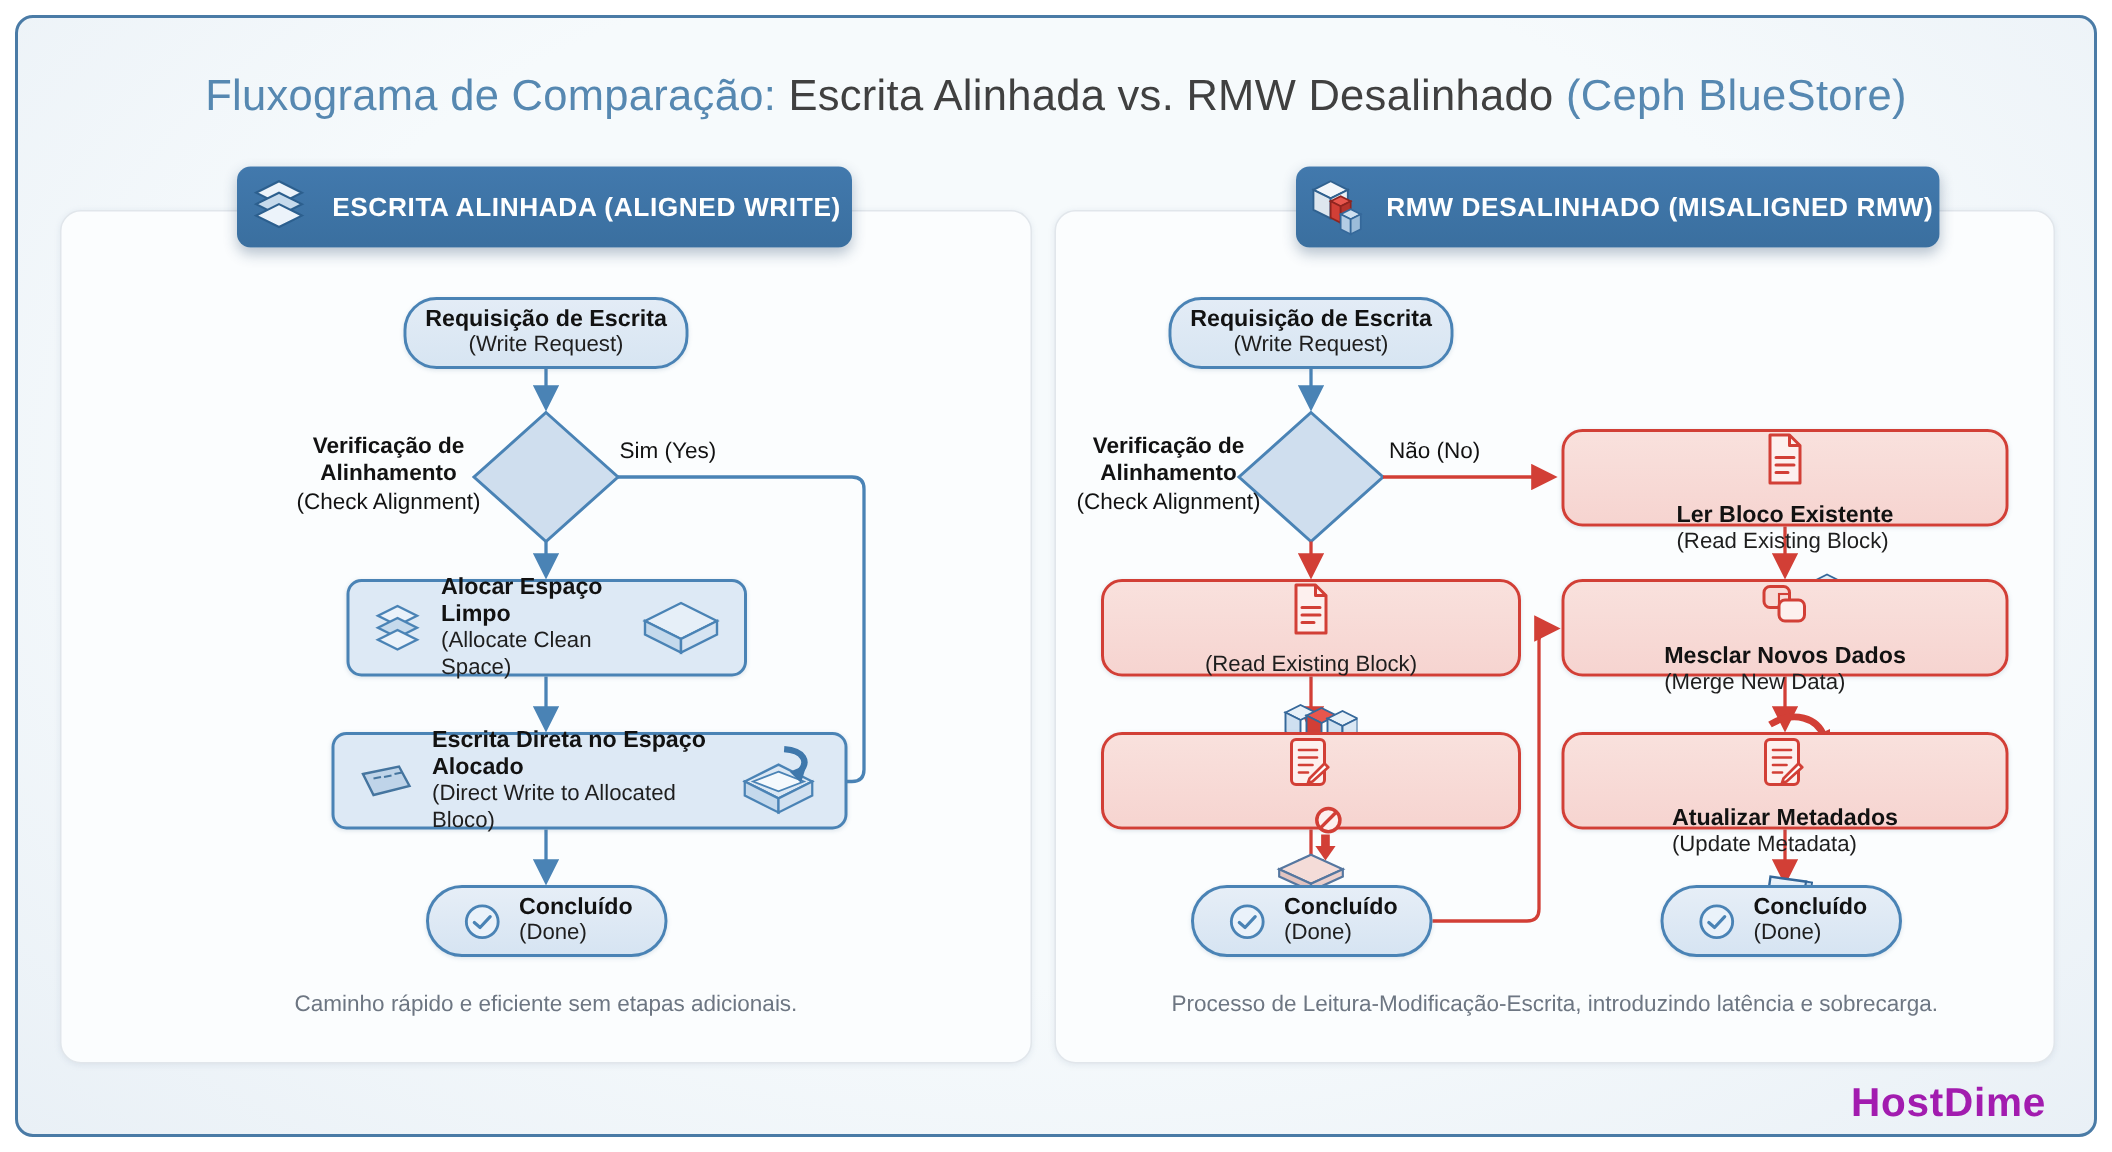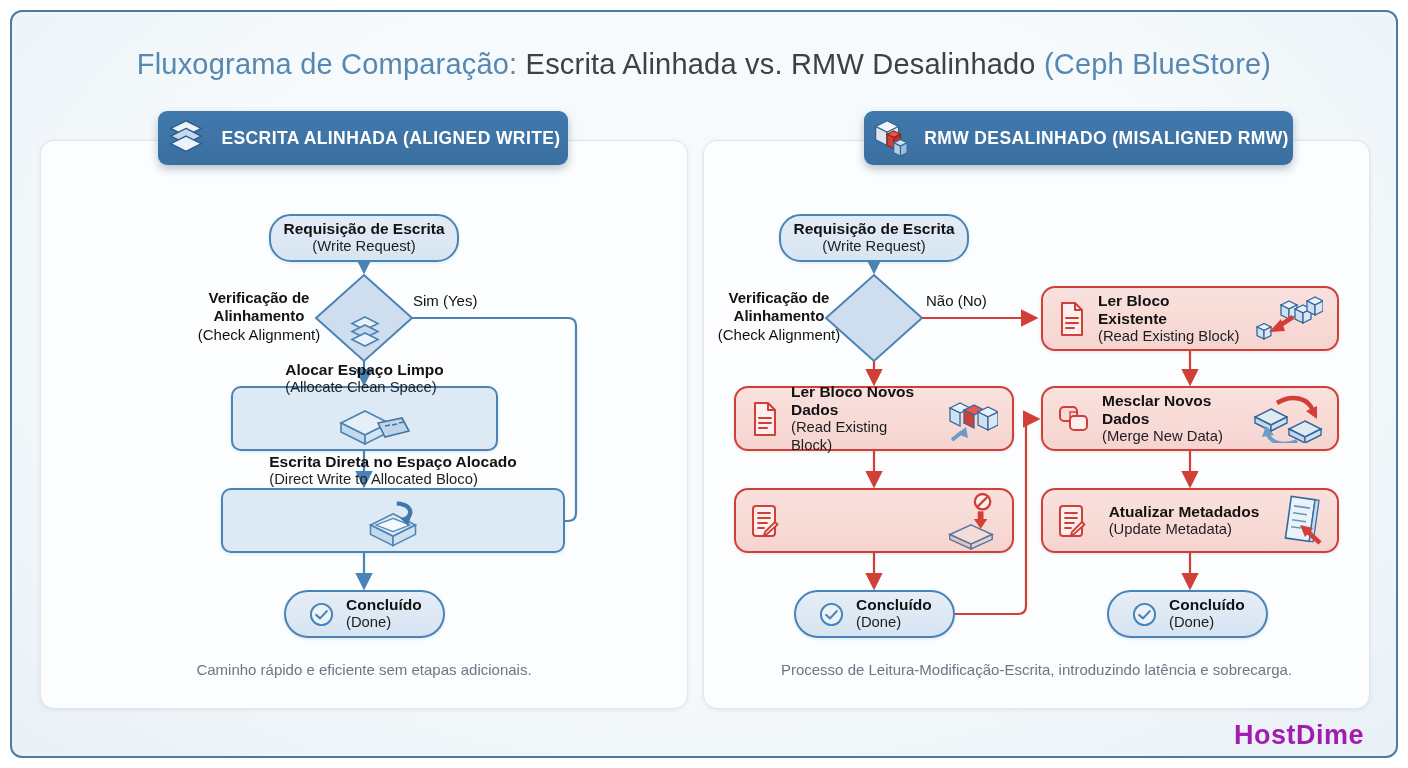--- a/index.html
+++ b/index.html
@@ -20,26 +20,26 @@
   .hdr{position:absolute;top:111px;height:54px;border-radius:9px;
        background:linear-gradient(#4279ad,#3a6f9f);color:#fff;display:flex;
        align-items:center;justify-content:center;gap:14px;font-weight:bold;
        font-size:17.5px;letter-spacing:.4px;box-shadow:0 4px 9px rgba(25,60,95,.30);z-index:5;}
   .hdr-left{left:158px;width:410px;}
   .hdr-right{left:864px;width:429px;}
   .flow{position:absolute;top:0;left:0;pointer-events:none;}
   .node{position:absolute;box-sizing:border-box;display:flex;align-items:center;
         justify-content:center;gap:11px;background:#dde9f5;border:2px solid #4a83b5;
         border-radius:10px;box-shadow:0 1px 3px rgba(90,120,150,.18);}
-  .node.round{border-radius:22px;background:linear-gradient(#e3ecf6,#d7e5f2);margin-top:16px;}
+  .node.round{border-radius:22px;background:linear-gradient(#e3ecf6,#d7e5f2);}
   .node.pill{border-radius:26px;background:linear-gradient(#e6eef7,#d6e4f2);
              justify-content:flex-start;padding-left:22px;}
   .node.red{background:linear-gradient(#f9e1dd,#f6d4d0);border:2px solid #d23f36;
-            border-radius:14px;justify-content:space-between;padding:0 14px;}
-  .node.spread{justify-content:flex-end;padding:0 14px;flex-direction:column;}
+            border-radius:14px;justify-content:space-between;padding:0 14px;flex-direction:column;}
+  .node.spread{justify-content:space-between;padding:0 14px;}
   .tx{line-height:1.17;text-align:left;}
   .tx.center{text-align:center;}
   .t{font-weight:bold;font-size:15.5px;color:#121212;}
   .s{font-size:14.8px;color:#1e1e1e;}
   .dlabel{position:absolute;text-align:center;font-size:15px;color:#121212;line-height:1.22;}
   .dlabel .b{font-weight:bold;}
   .elabel{position:absolute;font-size:15px;color:#121212;}
   .caption{position:absolute;top:520px;left:0;width:100%;text-align:center;
            font-size:15px;color:#6d7682;}
   .logo{position:absolute;top:720px;right:44px;font-size:27px;font-weight:bold;
@@ -203,21 +203,20 @@
       </svg>
     </div>
 
     <div class="node red" style="left:30px;top:245px;width:280px;height:65px;">
       <svg class="ic" width="30" height="36" viewBox="0 0 30 36">
         <path d="M5,2 h13 l7,7 v25 h-20 z" fill="#fdf0ee" stroke="#d23f36" stroke-width="2" stroke-linejoin="round"></path>
         <path d="M18,2 v7 h7" fill="none" stroke="#d23f36" stroke-width="2" stroke-linejoin="round"></path>
         <path d="M9,17 h12 M9,22 h12 M9,27 h8" stroke="#d23f36" stroke-width="2" stroke-linecap="round"></path>
       </svg>
       <div class="tx">
-        <div class="t">Ler Bloco Novos Dados</div>
         <div class="s">(Read Existing Block)</div>
       </div>
       <svg class="ic" width="62" height="46" viewBox="0 0 62 46">
         <g stroke="#35689a" stroke-width="1.3">
           <polygon points="14,12 24,7 34,12 24,17" fill="#e8f1f8"></polygon>
             <polygon points="14,12 24,17 24,30 14,25" fill="#cfe0f0"></polygon>
           <polygon points="28,14 38,9 48,14 38,19" fill="#e8564d"></polygon>
             <polygon points="28,14 38,19 38,32 28,27" fill="#d23f36"></polygon>
           <polygon points="42,16 52,11 62,16 52,21" fill="#e8f1f8"></polygon>
             <polygon points="42,16 52,21 52,34 42,29" fill="#cfe0f0"></polygon>

